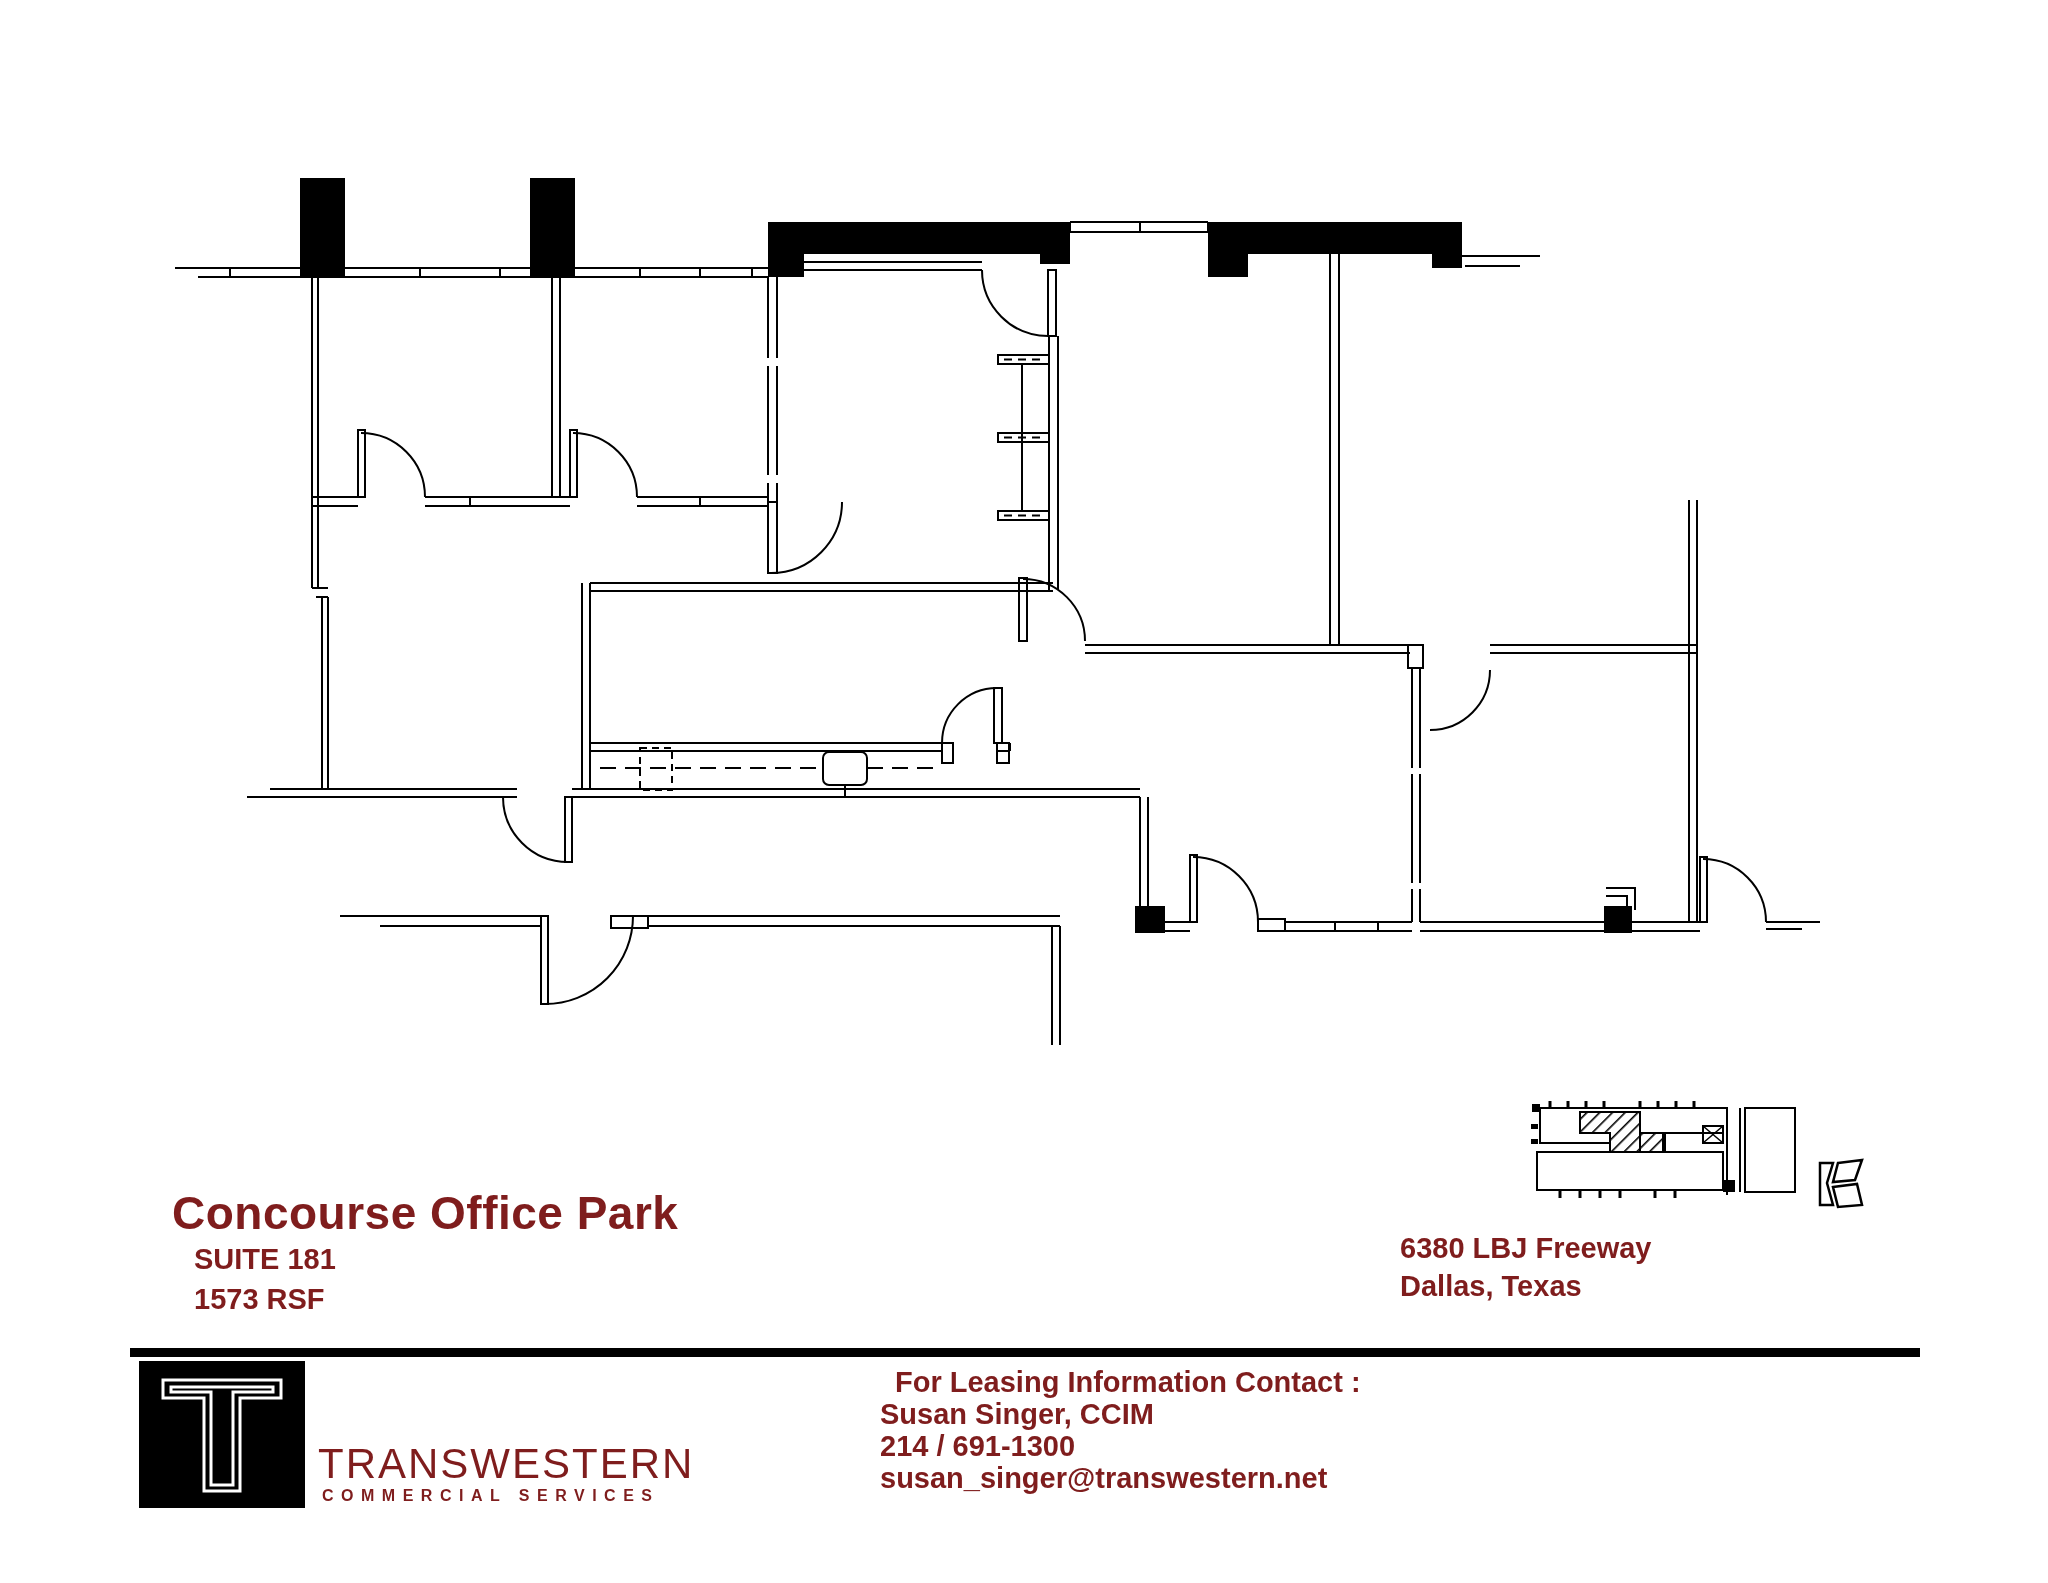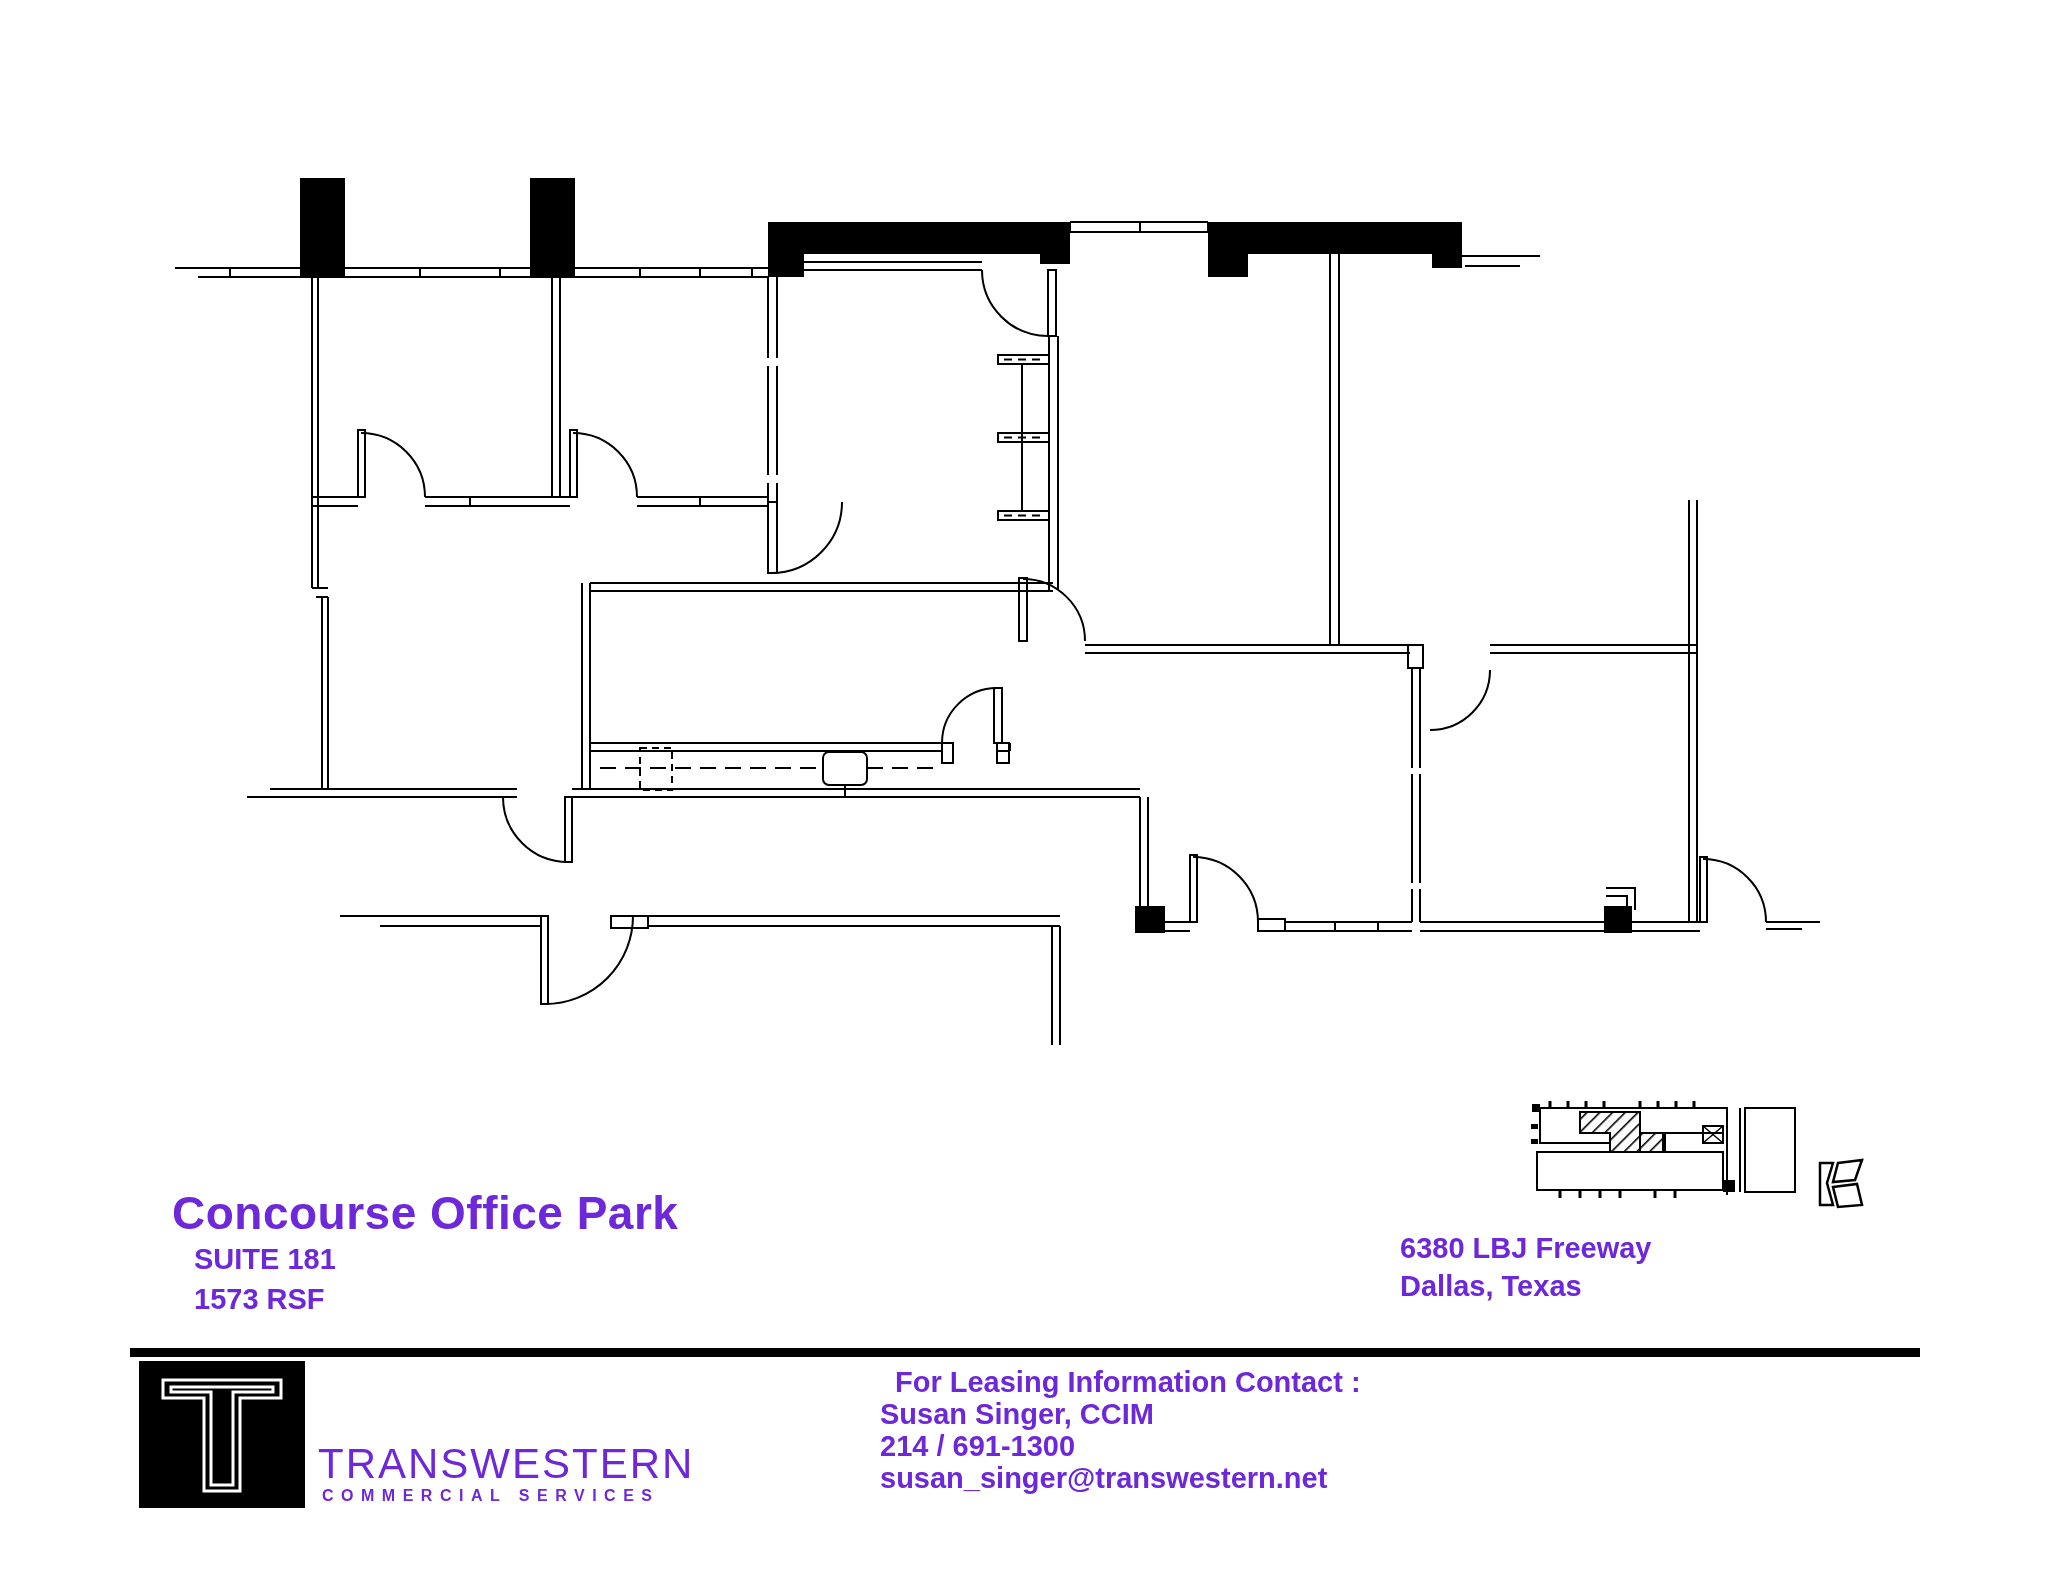--- a/index.html
+++ b/index.html
@@ -1,18 +1,18 @@
 <!DOCTYPE html>
 <html><head>
 <meta charset="utf-8">
 <style>
   html,body{margin:0;padding:0;background:#888;}
   #page{
     position:relative;width:2048px;height:1583px;background:#fff;
-    font-family:"Liberation Sans",sans-serif;color:#6d28d9;overflow:hidden;
+    font-family:"Liberation Sans",sans-serif;color:#7f1d1d;overflow:hidden;
   }
   #plan-svg{position:absolute;left:0;top:0;}
   .abs{position:absolute;white-space:nowrap;}
   .title{font-size:46px;font-weight:bold;letter-spacing:.5px;}
   .sub{font-size:29px;font-weight:bold;margin-left:20px;}
   .addr{font-size:29px;font-weight:bold;text-align:left;}
   .rule{position:absolute;background:#000;}
   .brand{font-size:42px;font-weight:normal;letter-spacing:2px;}
   .brand-sub{font-size:16px;font-weight:bold;letter-spacing:7.5px;text-align:right;}
   .contact{font-size:29px;font-weight:bold;line-height:32px;}

